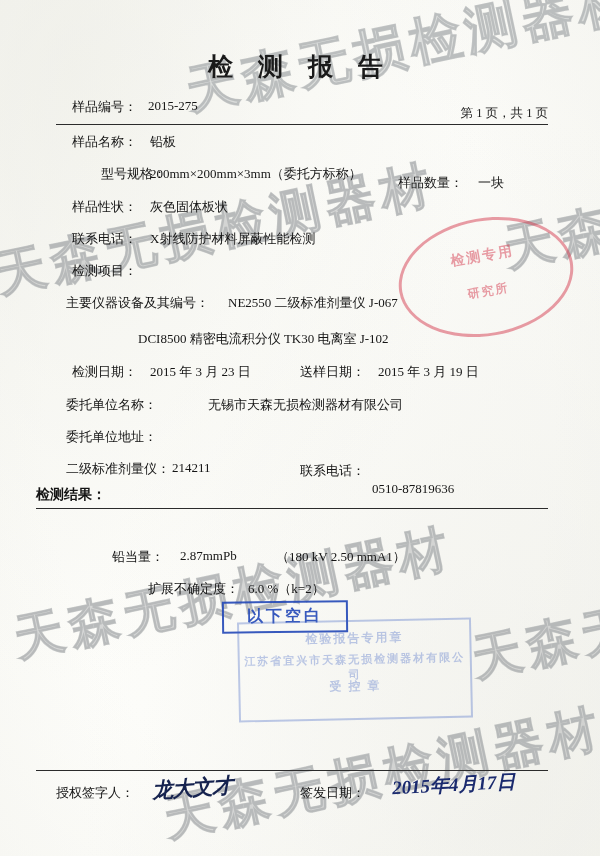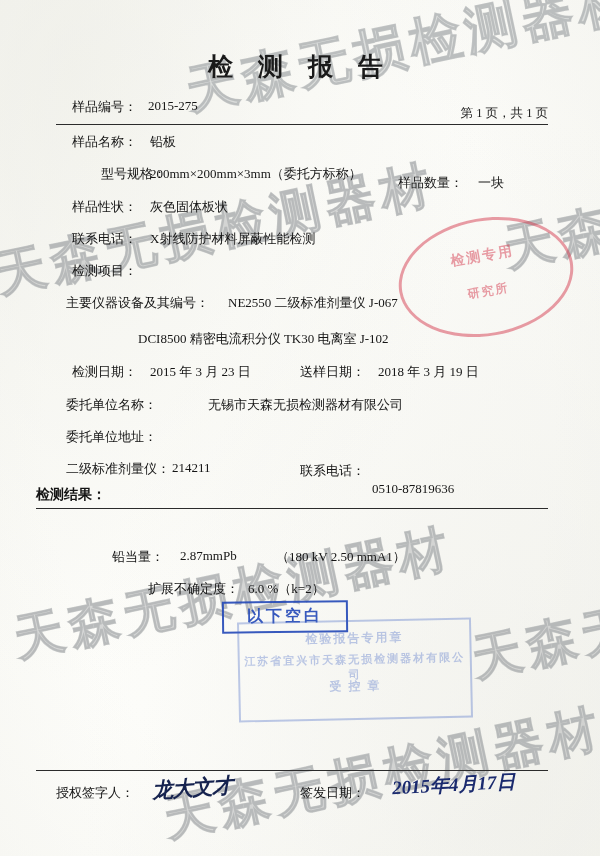--- a/index.html
+++ b/index.html
@@ -302,21 +302,21 @@
 
   <div class="field" style="left:72px; top:262px;">检测项目：</div>
 
   <div class="field" style="left:66px; top:294px;">主要仪器设备及其编号：</div>
   <div class="field" style="left:228px; top:294px;">NE2550 二级标准剂量仪    J-067</div>
   <div class="field" style="left:138px; top:330px;">DCI8500 精密电流积分仪  TK30 电离室      J-102</div>
 
   <div class="field" style="left:72px; top:363px;">检测日期：</div>
   <div class="field" style="left:150px; top:363px;">2015 年 3 月 23 日</div>
   <div class="field" style="left:300px; top:363px;">送样日期：</div>
-  <div class="field" style="left:378px; top:363px;">2018 年 3 月 19 日</div>
+  <div class="field" style="left:378px; top:363px;">2015 年 3 月 19 日</div>
 
   <div class="field" style="left:66px; top:396px;">委托单位名称：</div>
   <div class="field" style="left:172px; top:396px;margin-left:36px;">无锡市天森无损检测器材有限公司</div>
 
   <div class="field" style="left:66px; top:428px;">委托单位地址：</div>
 
   <div class="field" style="left:66px; top:460px;">二级标准剂量仪：</div>
   <div class="field" style="left:172px; top:460px;">214211</div>
   <div class="field" style="left:300px; top:462px;">联系电话：</div>
   <div class="field" style="left:372px; top:481px;">0510-87819636</div>

